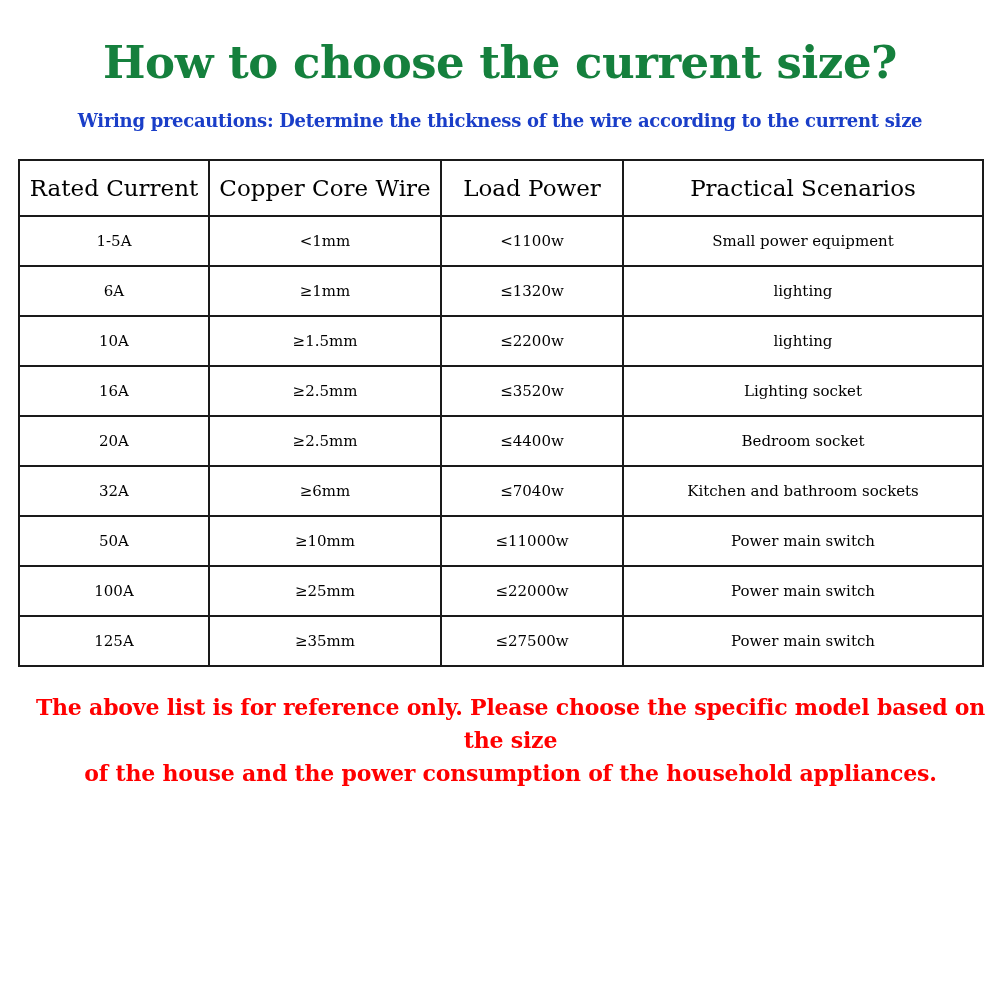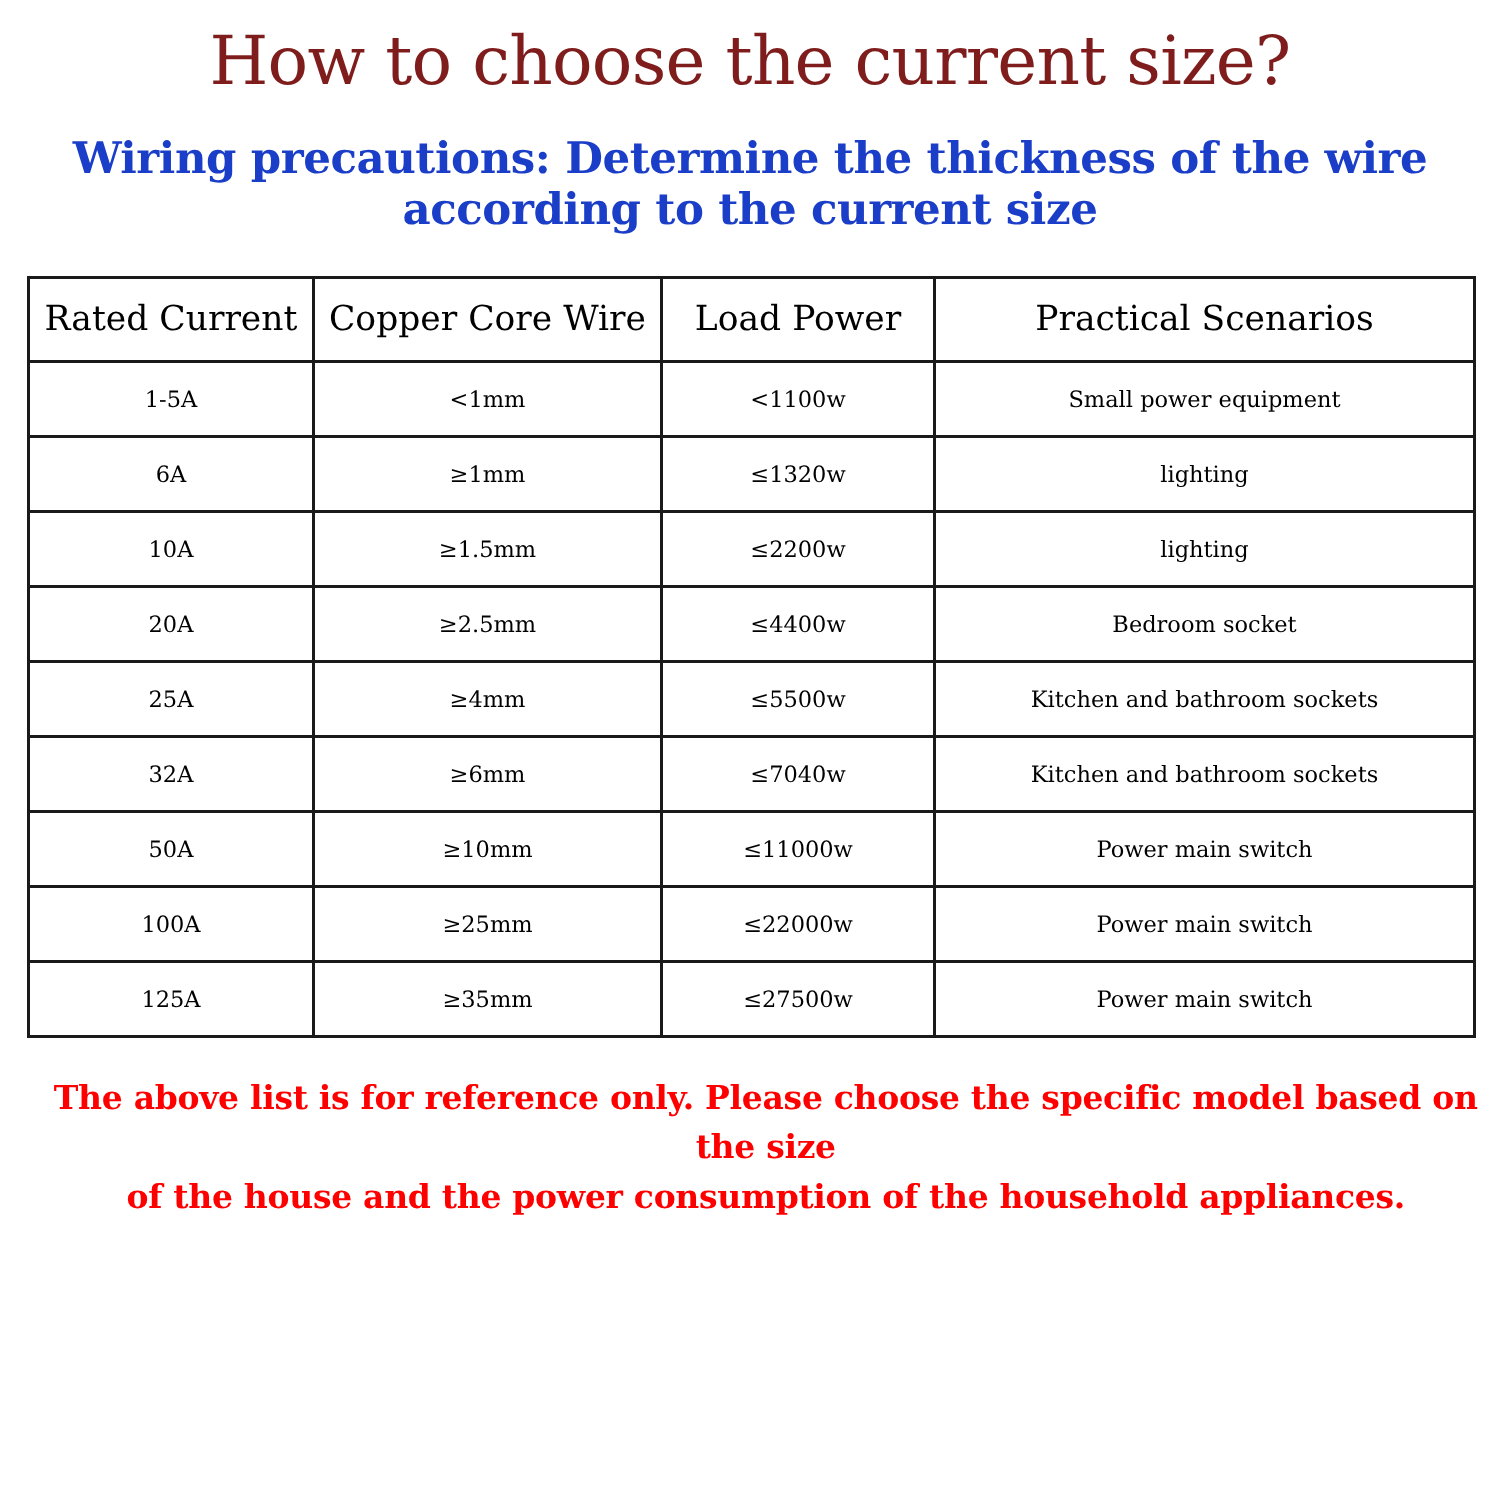--- a/index.html
+++ b/index.html
@@ -15,32 +15,32 @@
   }
   .page {
     width: 1000px;
     height: 1000px;
     position: relative;
     box-sizing: border-box;
   }
   .title {
     text-align: center;
     font-family: "DejaVu Serif", serif;
-    font-weight: normal;
+    font-weight: bold;
     font-size: 45px;
-    color: #7f1d1d;
+    color: #15803d;
     letter-spacing: -0.5px;
     margin: 0;
-    padding-top: 16px;
+    padding-top: 38px;
     line-height: 1.1;
   }
   .subtitle {
     text-align: center;
     font-family: "DejaVu Serif", serif;
-    font-size: 29px;
+    font-size: 18px;
     color: #1a3ec8;
     font-weight: bold;
     margin: 0;
     padding-top: 22px;
     letter-spacing: -0.3px;
   }
   .table-wrap {
     padding: 0 18px;
     margin-top: 28px;
   }
@@ -121,30 +121,30 @@
             <td>≤1320w</td>
             <td>lighting</td>
           </tr>
           <tr>
             <td>10A</td>
             <td>≥1.5mm</td>
             <td>≤2200w</td>
             <td>lighting</td>
           </tr>
           <tr>
+            <td>16A</td>
+            <td>≥2.5mm</td>
+            <td>≤3520w</td>
+            <td>Lighting socket</td>
+          </tr>
+          <tr>
             <td>20A</td>
             <td>≥2.5mm</td>
             <td>≤4400w</td>
             <td>Bedroom socket</td>
-          </tr>
-          <tr>
-            <td>25A</td>
-            <td>≥4mm</td>
-            <td>≤5500w</td>
-            <td>Kitchen and bathroom sockets</td>
           </tr>
           <tr>
             <td>32A</td>
             <td>≥6mm</td>
             <td>≤7040w</td>
             <td>Kitchen and bathroom sockets</td>
           </tr>
           <tr>
             <td>50A</td>
             <td>≥10mm</td>

